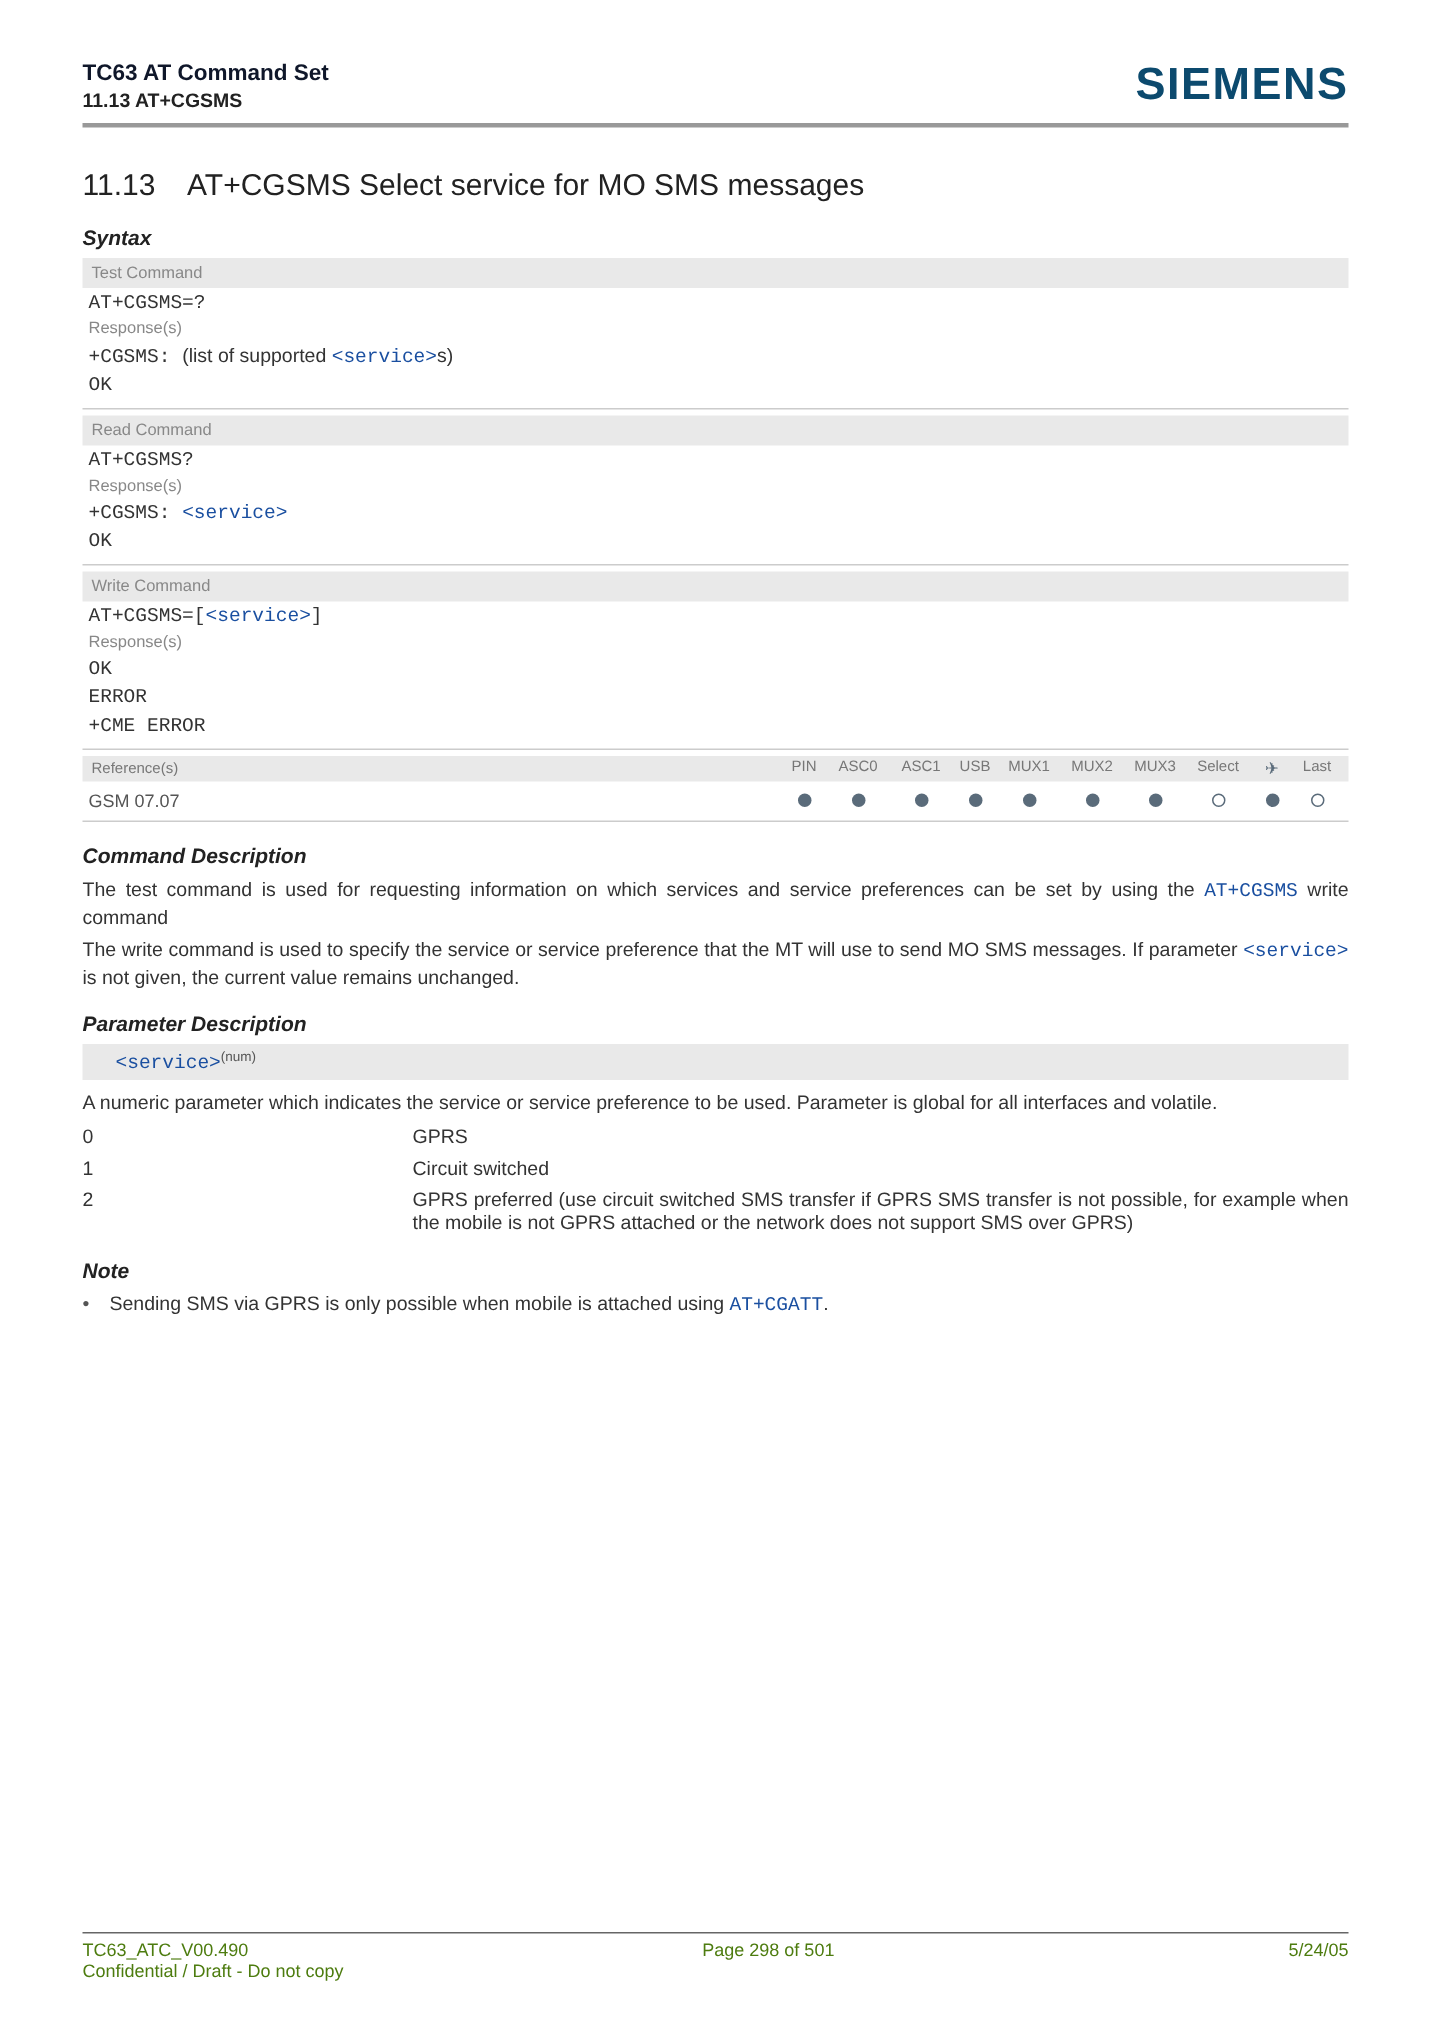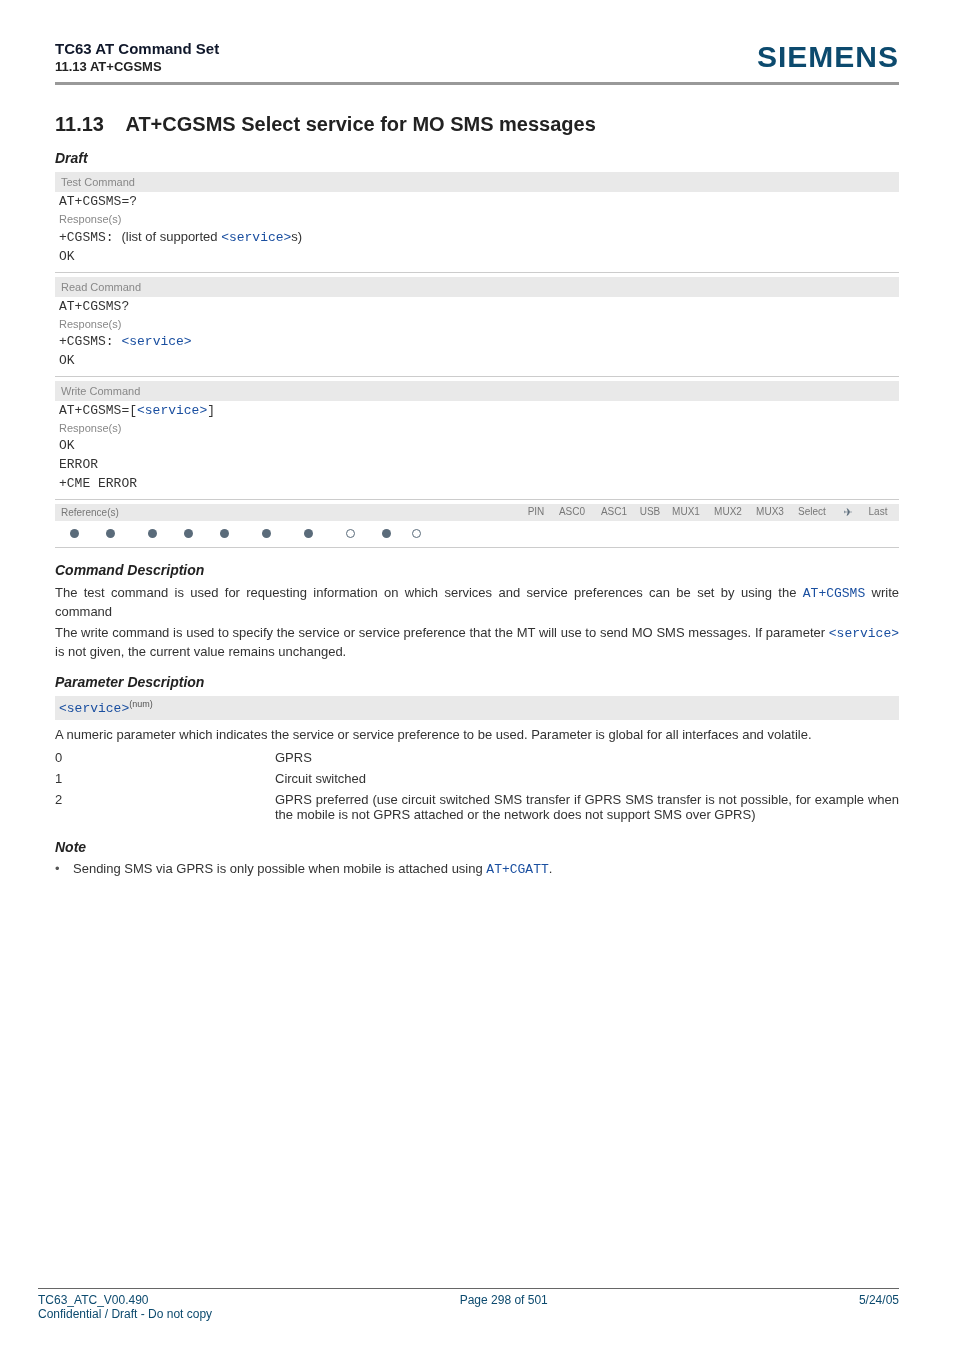--- a/index.html
+++ b/index.html
@@ -19,21 +19,21 @@
   .header-row {
     display: flex;
     justify-content: space-between;
     align-items: flex-start;
     margin-bottom: 8px;
   }
   .header-left .line1 { font-weight: bold; font-size: 15px; color: #0f172a; }
   .header-left .line2 { font-weight: bold; font-size: 13px; color: #222; margin-top: 2px; }
   .logo { font-family: Arial, sans-serif; font-weight: 900; font-size: 30px; letter-spacing: 1px; color: #0c4a6e; }
   .hr-top { border: none; border-top: 3px solid #999; margin: 6px 0 28px 0; }
-  .section-title { font-size: 20px; font-weight: bold; color: #222; margin-bottom: 10px; }
+  .section-title { font-size: 20px; font-weight: normal; color: #222; margin-bottom: 10px; }
   .sub-heading { font-size: 14px; font-weight: bold; font-style: italic; color: #222; margin: 14px 0 6px 0; }
   .grey-bar { background: #e9e9e9; color: #888; font-size: 11px; padding: 4px 6px; }
   .cmd-block { margin-bottom: 6px; }
   .mono { font-family: "Courier New", monospace; font-size: 13px; color: #333; padding: 2px 0 2px 4px; }
   .response-label { color: #888; font-size: 11px; padding: 2px 0 2px 4px; }
   .sep { border: none; border-top: 1px solid #ccc; margin: 4px 0; }
   .link { color: #1a4fa0; font-family: "Courier New", monospace; }
   .ref-row {
     display: flex; align-items: center; background: #e9e9e9;
     font-size: 10px; color: #777; padding: 2px 6px;
@@ -46,32 +46,32 @@
     display: flex; align-items: center; padding: 6px 6px 2px 4px;
     font-size: 12px; color: #555;
   }
   .val-label { flex: 1; }
   .val-cols { display: flex; }
   .val-col { width: 42px; text-align: center; }
   .val-col.narrow { width: 30px; }
   .dot-filled { display:inline-block; width:9px; height:9px; border-radius:50%; background:#5a6b7a; }
   .dot-empty { display:inline-block; width:9px; height:9px; border-radius:50%; border:1px solid #5a6b7a; }
   .body-text { font-size: 13px; line-height: 1.35; margin: 4px 0; text-align: justify; }
-  .param-box { background: #e9e9e9; padding: 3px 4px; margin: 6px 0; }
+  .param-box { background: #e9e9e9; padding: 3px 22px; margin: 6px 0; }
   .param-table { display: table; width: 100%; margin-top: 4px; }
   .param-row { display: table-row; }
   .param-key { display: table-cell; width: 220px; vertical-align: top; padding: 3px 0; font-size: 13px; }
   .param-val { display: table-cell; vertical-align: top; padding: 3px 0; font-size: 13px; text-align: justify; }
   .sup { font-size: 9px; vertical-align: super; }
   .bullet-row { display: flex; margin-top: 6px; font-size: 13px; }
   .bullet-dot { width: 18px; color: #555; }
   .footer {
-    position: absolute; bottom: 30px; left: 38px; right: 55px;
+    position: absolute; bottom: 30px; left: 55px; right: 55px;
     border-top: 1px solid #666; padding-top: 4px;
-    font-size: 12px; color: #0c4a6e;
+    font-size: 12px; color: #4d7c0f;
   }
   .footer-row { display: flex; justify-content: space-between; }
   .arrow-icon { font-size: 11px; color: #5a6b7a; }
 </style>
 </head>
 <body>
 
 <div class="page">
 
   <div class="header-row">
@@ -81,21 +81,21 @@
     </div>
     <div class="logo">SIEMENS</div>
   </div>
   <hr class="hr-top">
 
   <div class="section-title">
     <span>11.13</span>&nbsp;&nbsp;&nbsp;
     <span>AT+CGSMS   Select service for MO SMS messages</span>
   </div>
 
-  <div class="sub-heading">Draft</div>
+  <div class="sub-heading">Syntax</div>
 
   <div class="cmd-block">
     <div class="grey-bar">Test Command</div>
     <div class="mono">AT+CGSMS=?</div>
     <div class="response-label">Response(s)</div>
     <div class="mono">
       <span>+CGSMS: </span><span style="font-family:Arial">(list of supported </span><span class="link">&lt;service&gt;</span><span style="font-family:Arial">s)</span>
     </div>
     <div class="mono">OK</div>
   </div>
@@ -133,20 +133,21 @@
       <div class="ref-col narrow">USB</div>
       <div class="ref-col">MUX1</div>
       <div class="ref-col">MUX2</div>
       <div class="ref-col">MUX3</div>
       <div class="ref-col">Select</div>
       <div class="ref-col narrow arrow-icon">✈</div>
       <div class="ref-col narrow">Last</div>
     </div>
   </div>
   <div class="val-row">
+    <div class="val-label">GSM 07.07</div>
     <div class="val-cols" id="ref-values">
         <div class="val-col narrow"><span class="dot-filled"></span></div>
         <div class="val-col"><span class="dot-filled"></span></div>
         <div class="val-col"><span class="dot-filled"></span></div>
         <div class="val-col narrow"><span class="dot-filled"></span></div>
         <div class="val-col"><span class="dot-filled"></span></div>
         <div class="val-col"><span class="dot-filled"></span></div>
         <div class="val-col"><span class="dot-filled"></span></div>
         <div class="val-col"><span class="dot-empty"></span></div>
         <div class="val-col narrow"><span class="dot-filled"></span></div>

